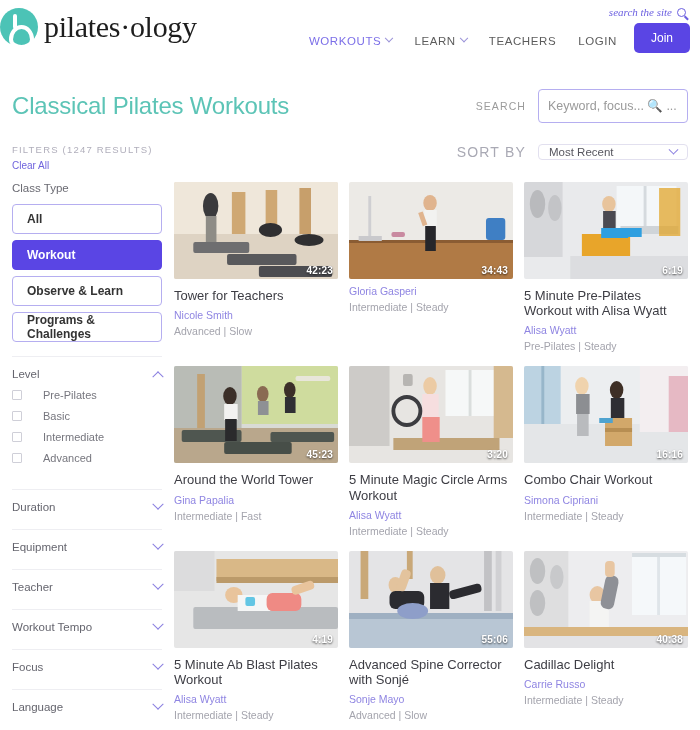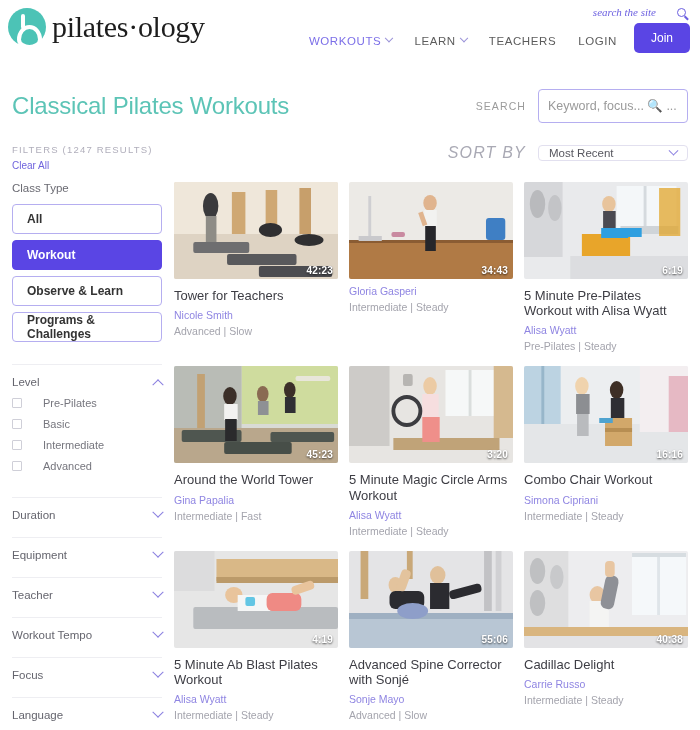--- a/index.html
+++ b/index.html
@@ -13,21 +13,21 @@
   }
 
   
   .header {
     position: relative;
     height: 72px;
     padding: 0 12px;
   }
   .logo-wrap {
     position: absolute;
-    left: 8px;
+    left: 0;
     top: 8px;
     display: flex;
     align-items: center;
     gap: 6px;
   }
   .logo-mark {
     width: 38px; height: 38px;
     border-radius: 50%;
     background: #4cc3b6;
     position: relative;
@@ -57,21 +57,21 @@
     color: #1d1d1d;
     letter-spacing: -0.3px;
   }
 
   .search-site {
     position: absolute;
     right: 14px;
     top: 6px;
     display: flex;
     align-items: center;
-    gap: 21px;
+    gap: 5px;
   }
   .search-site-label {
     font-family: "Liberation Serif", serif;
     font-style: italic;
     font-size: 11px;
     color: #6b5fe0;
   }
   .mag {
     display: inline-block;
     width: 9px; height: 9px;
@@ -192,24 +192,23 @@
   }
   .sortby {
     position: absolute;
     right: 12px;
     top: 10px;
     display: flex;
     align-items: center;
     gap: 12px;
   }
   .sort-label {
-    font-size: 16px;
+    font-size: 14px;
     letter-spacing: 1.2px;
     color: #a9a9b4;
-    font-style: italic;
   }
   .sort-select {
     width: 150px;
     height: 16px;
     border: 1px solid #e2e0ef;
     border-radius: 4px;
     display: flex;
     align-items: center;
     justify-content: space-between;
     padding: 0 10px;
@@ -407,21 +406,21 @@
     <div class="pill selected">
       <span>Workout</span>
     </div>
     <div class="pill">
       <span>Observe &amp; Learn</span>
     </div>
     <div class="pill">
       <span>Programs &amp; Challenges</span>
     </div>
 
-    <div class="collapsible" style="margin-top:22px;">
+    <div class="collapsible" style="margin-top:14px;">
       <div class="collapsible-head">
         <span class="collapsible-title">Level</span>
         <span class="chev-up"></span>
       </div>
       <div class="level-body">
         <div class="check-row">
           <span class="cbox"></span>
           <span class="check-label">Pre-Pilates</span>
         </div>
         <div class="check-row">

